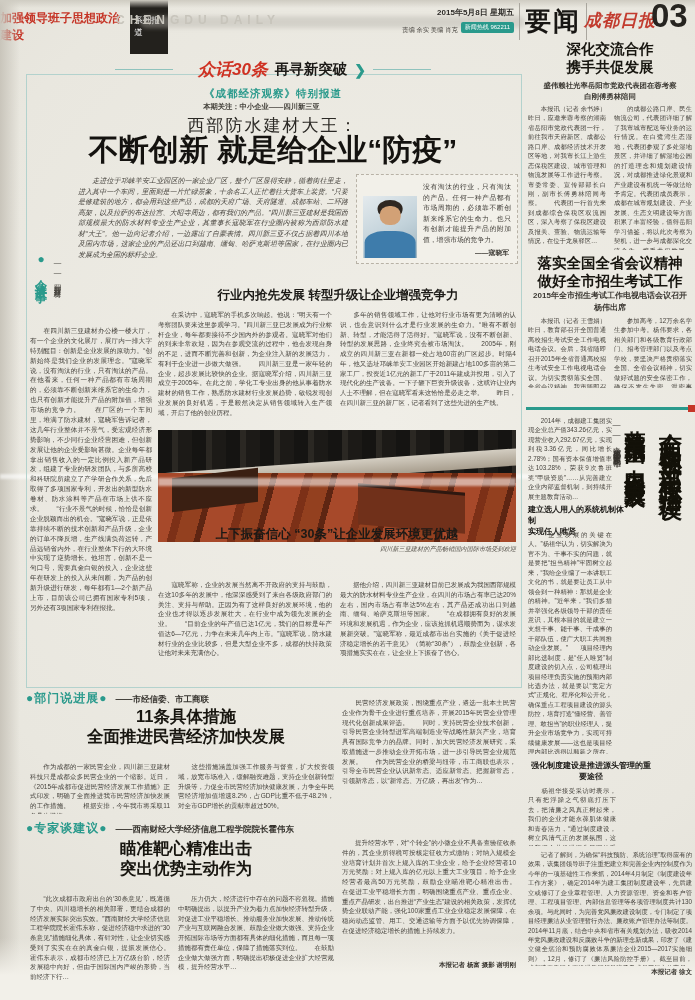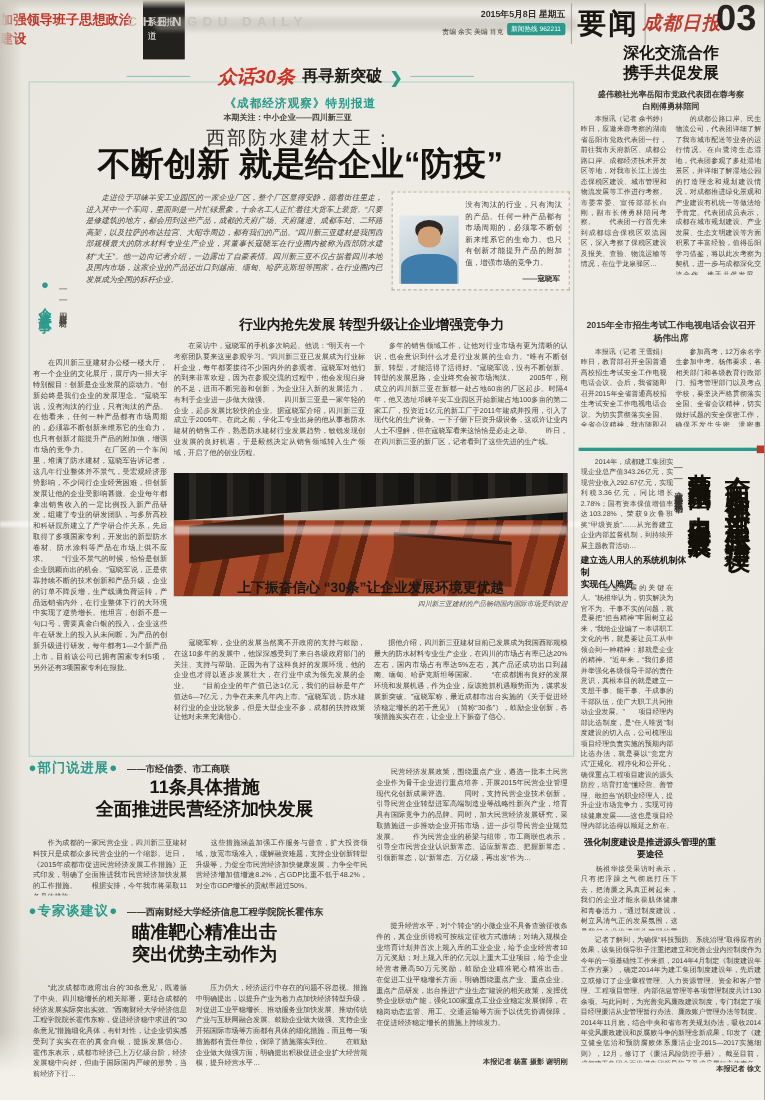--- a/index.html
+++ b/index.html
@@ -185,20 +185,24 @@
     <div>深化交流合作</div>
     <div>携手共促发展</div>
   </div>
   <div class="rt-sub" style="left:526px;top:80px;width:168px;">
     <div>盛伟赖社光率岳阳市党政代表团在蓉考察</div>
     <div>白刚傅勇林陪同</div>
   </div>
   <div class="bt bt-sm" style="left:528px;top:104px;width:78px;height:146px;">　　本报讯（记者 余书婷）昨日，应邀来蓉考察的湖南省岳阳市党政代表团一行，前往我市天府新区、成都公路口岸、成都经济技术开发区等地，对我市长江上游生态保税区建设、城市管理和物流发展等工作进行考察。市委常委、宣传部部长白刚，副市长傅勇林陪同考察。　　代表团一行首先来到成都综合保税区双流园区，深入考察了保税区建设及报关、查验、物流运输等情况，在位于龙泉驿区…</div>
   <div class="bt bt-sm" style="left:614px;top:104px;width:78px;height:146px;">　　的成都公路口岸、民生物流公司，代表团详细了解了我市城市配送等业务的运行情况。在白鹭湾生态湿地，代表团参观了多处湿地景区，并详细了解湿地公园的打造理念和规划建设情况，对成都推进绿化景观和产业建设有机统一等做法给予肯定。代表团成员表示，成都在城市规划建设、产业发展、生态文明建设等方面积累了丰富经验，值得岳阳学习借鉴，将以此次考察为契机，进一步与成都深化交流合作，携手共促发展。　　岳阳市领导费道明、樊道军、陈阅梦等参加考察。</div>
 
+  <div class="rt-title" style="left:526px;top:254px;width:168px;">
+    <div>落实全国全省会议精神</div>
+    <div>做好全市招生考试工作</div>
+  </div>
   <div class="rt-sub" style="left:526px;top:290px;width:168px;font-size:8px;">
     <div>2015年全市招生考试工作电视电话会议召开</div>
     <div>杨伟出席</div>
   </div>
   <div class="bt bt-sm" style="left:528px;top:316px;width:78px;height:72px;">　　本报讯（记者 王雪娟）昨日，教育部召开全国普通高校招生考试安全工作电视电话会议。会后，我省随即召开2015年全省普通高校招生考试安全工作电视电话会议。为切实贯彻落实全国、全省会议精神，我市随即召开全市招生考试工作电视电话会议，安排部署全市招生考试工作。今年我市将有7万余名学生…</div>
   <div class="bt bt-sm" style="left:614px;top:316px;width:78px;height:72px;">　　参加高考，12万余名学生参加中考。杨伟要求，各相关部门和各级教育行政部门、招考管理部门以及考点学校，要坚决严格贯彻落实全国、全省会议精神，切实做好试题的安全保密工作，确保不发生失密、泄密事件；切实做好考点、考生安全工作；制定和完善突发事件应急处理预案，严防和打击高科技舞弊行为。</div>
 
   <div class="bannerrow">
     <span class="banner-red">加强领导班子思想政治建设</span>
     <span class="banner-badge">系列报道</span>

